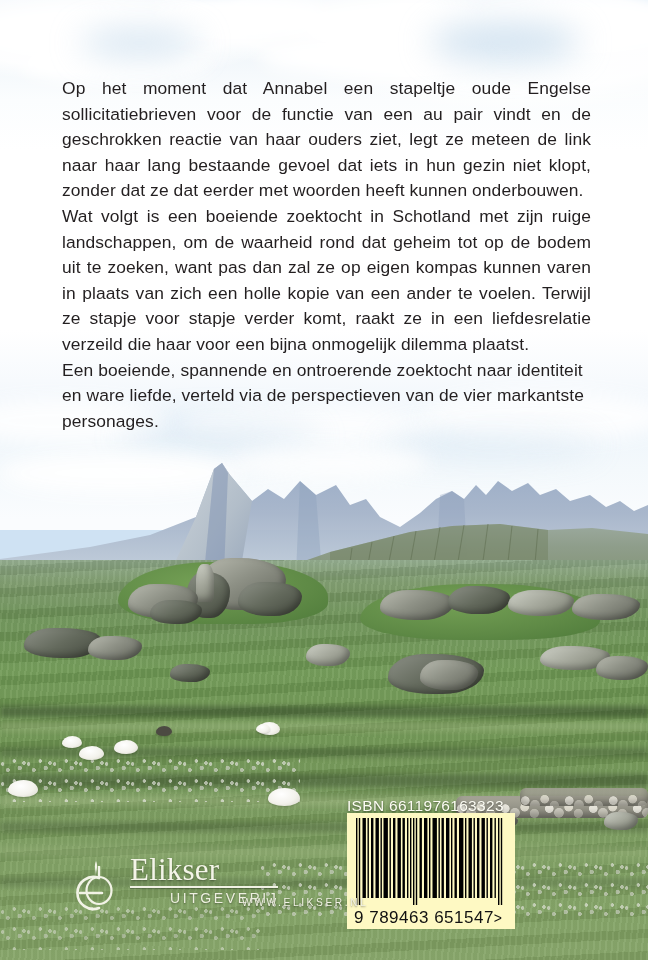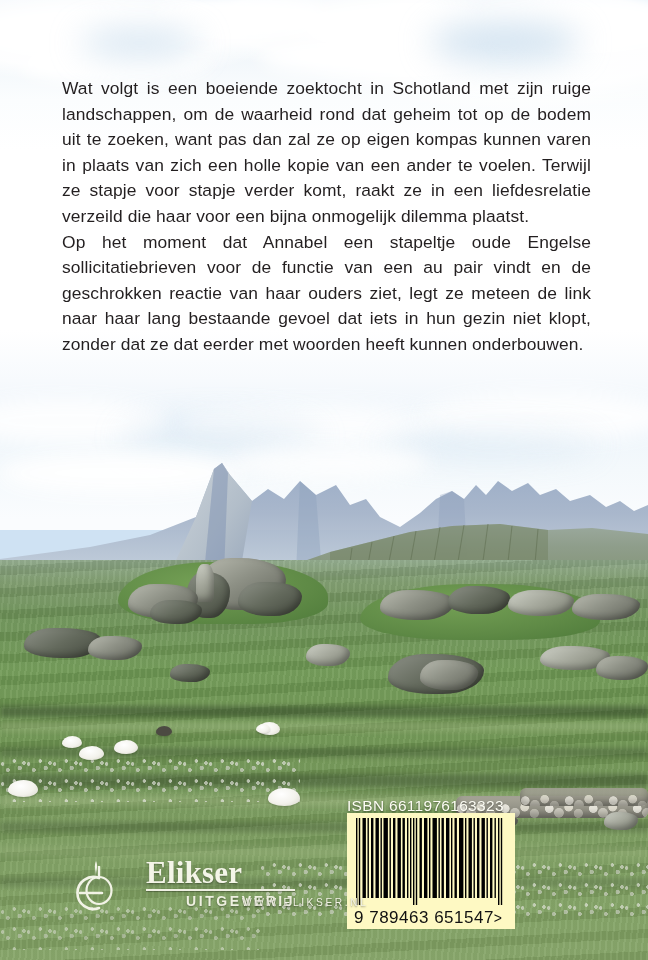--- a/index.html
+++ b/index.html
@@ -177,21 +177,21 @@
     white-space:nowrap;
     padding-left:7px;
     font-family:"Liberation Sans", sans-serif;
   }
   .barcode-digits .gt { font-size:14px; }
 
   
   .publisher {
     position:absolute; left:68px; top:858px;
     z-index:20;
-    display:flex; align-items:center; gap:22px;font-weight:bold;
+    display:flex; align-items:flex-start; gap:6px;
   }
   .logo-mark { width:56px; height:58px; display:block; }
   .logo-words { position:relative; top:-4px; }
   .logo-name {
     font-family:"Liberation Serif", serif;
     font-size:31px;
     color:#f4f5e8;
     line-height:1;
     letter-spacing:0.2px;
     text-shadow:0 1px 2px rgba(0,0,0,0.35);
@@ -236,22 +236,23 @@
     <div class="cloudwisp" style="left:-40px;  top:398px; width:210px; height:46px; opacity:.9;"></div>
     <div class="cloudwisp" style="left:180px;  top:404px; width:260px; height:40px; opacity:.85;"></div>
     <div class="cloudwisp" style="left:420px;  top:392px; width:250px; height:50px; opacity:.9;"></div>
     <div class="haze" style="left:120px;  top:420px; width:200px; height:34px; opacity:.5;"></div>
     <div class="haze" style="left:380px;  top:430px; width:220px; height:30px; opacity:.45;"></div>
     <div class="cloudwisp" style="left:0px;    top:452px; width:240px; height:42px; opacity:.95;"></div>
     <div class="cloudwisp" style="left:230px;  top:446px; width:200px; height:34px; opacity:.8;"></div>
   </div>
 
   <div class="blurb">
+    <p>Op het moment dat Annabel een stapeltje oude Engelse sollicitatiebrieven voor de functie van een au pair vindt en de geschrokken reactie van haar ouders ziet, legt ze meteen de link naar haar lang bestaande gevoel dat iets in hun gezin niet klopt, zonder dat ze dat eerder met woorden heeft kunnen onderbouwen.</p>
     <p>Wat volgt is een boeiende zoektocht in Schotland met zijn ruige landschappen, om de waarheid rond dat geheim tot op de bodem uit te zoeken, want pas dan zal ze op eigen kompas kunnen varen in plaats van zich een holle kopie van een ander te voelen. Terwijl ze stapje voor stapje verder komt, raakt ze in een liefdesrelatie verzeild die haar voor een bijna onmogelijk dilemma plaatst.</p>
-    <p>Op het moment dat Annabel een stapeltje oude Engelse sollicitatiebrieven voor de functie van een au pair vindt en de geschrokken reactie van haar ouders ziet, legt ze meteen de link naar haar lang bestaande gevoel dat iets in hun gezin niet klopt, zonder dat ze dat eerder met woorden heeft kunnen onderbouwen.</p>
+    <p class="last-of-para">Een boeiende, spannende en ontroerende zoektocht naar identiteit en ware liefde, verteld via de perspectieven van de vier markantste personages.</p>
   </div>
 
   <svg class="mtn-layer mtn-far" viewBox="0 0 648 120" preserveAspectRatio="none">
     <defs>
       <linearGradient id="gFar" x1="0" y1="0" x2="0" y2="1">
         <stop offset="0%" stop-color="#93a6c2"></stop>
         <stop offset="45%" stop-color="#a3b2c8"></stop>
         <stop offset="100%" stop-color="#c3ceda"></stop>
       </linearGradient>
       <linearGradient id="gLit" x1="0" y1="0" x2="1" y2="1">

